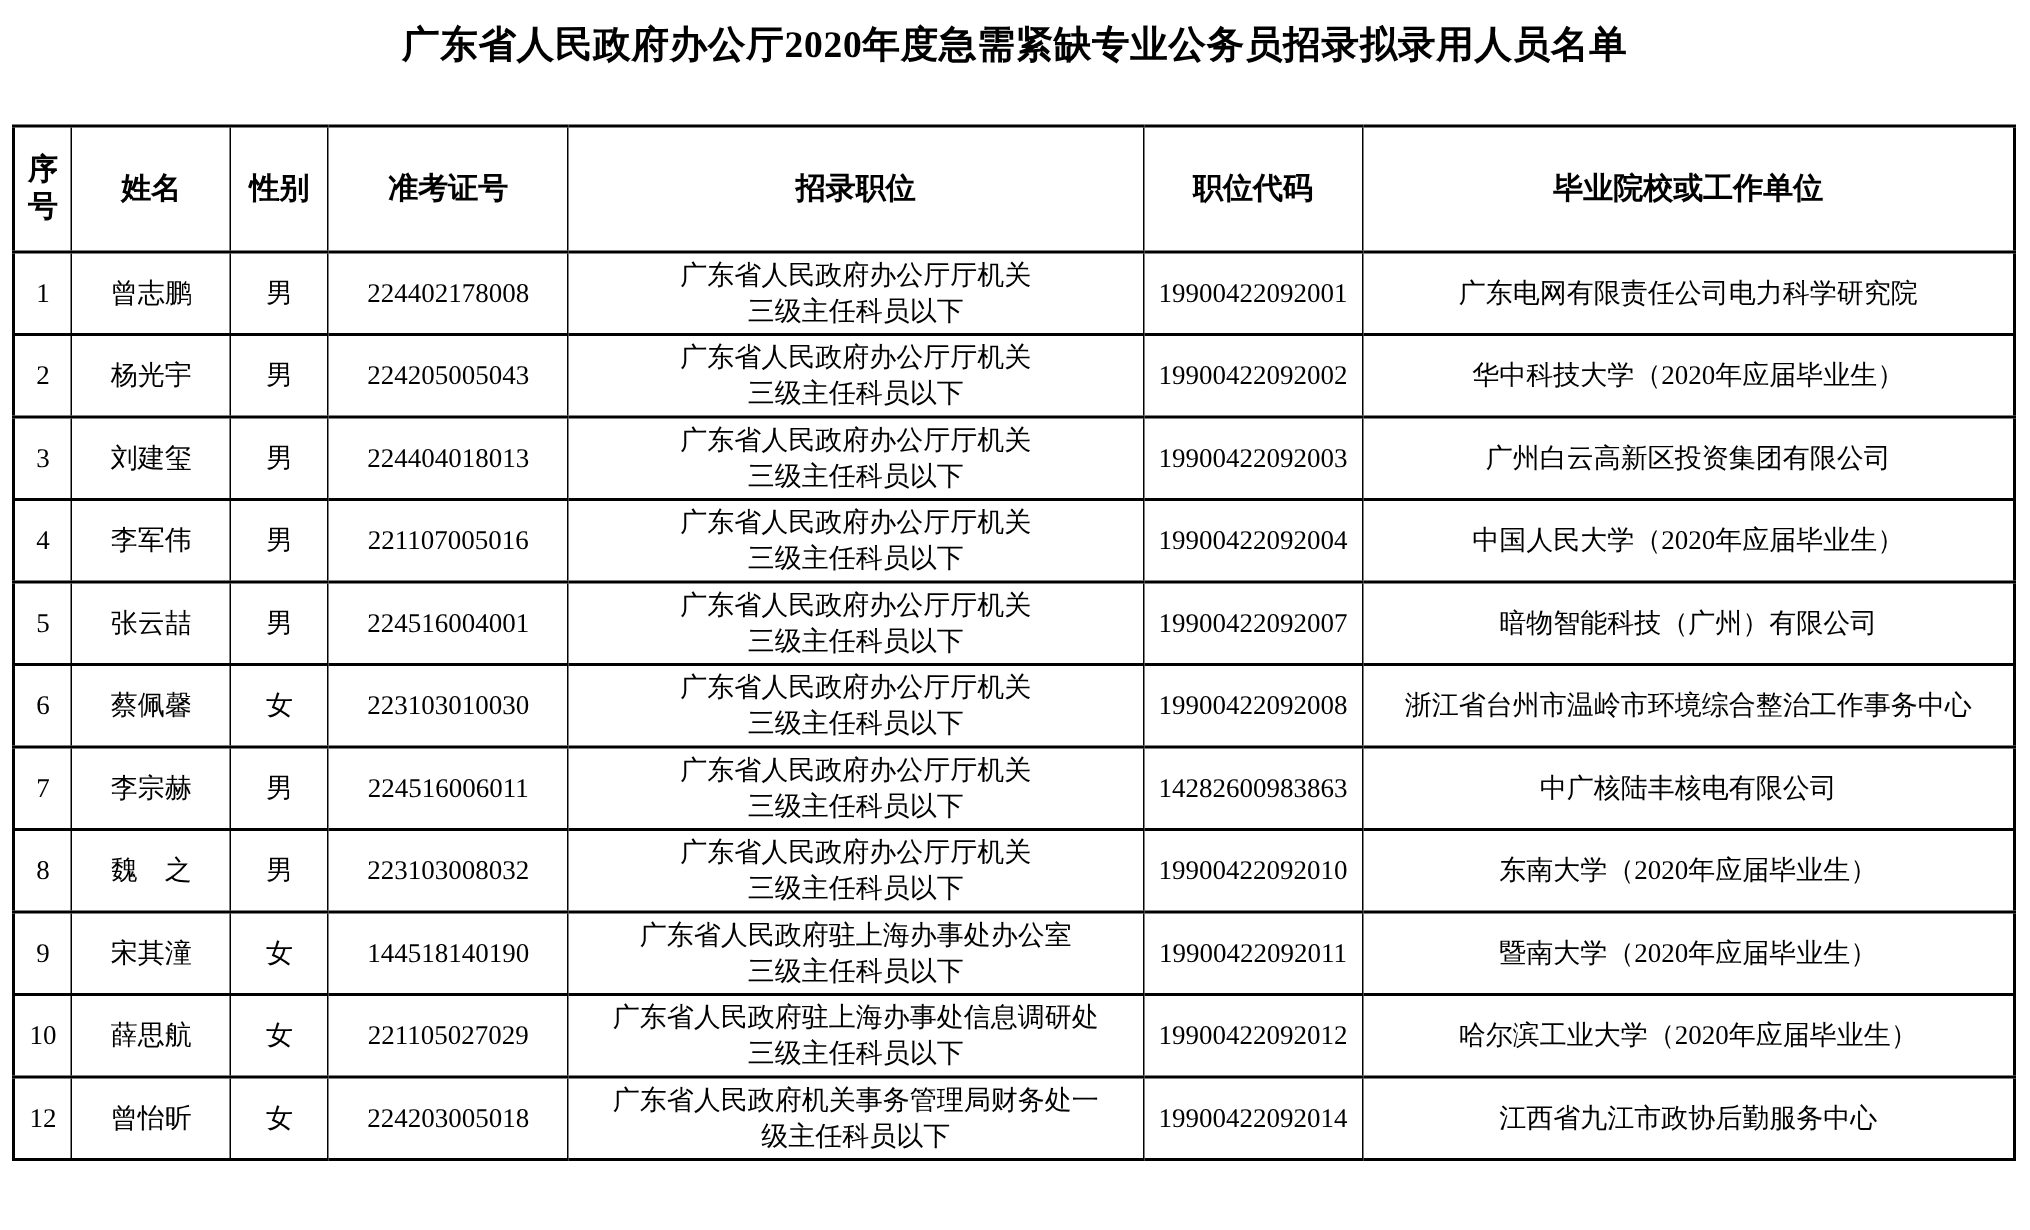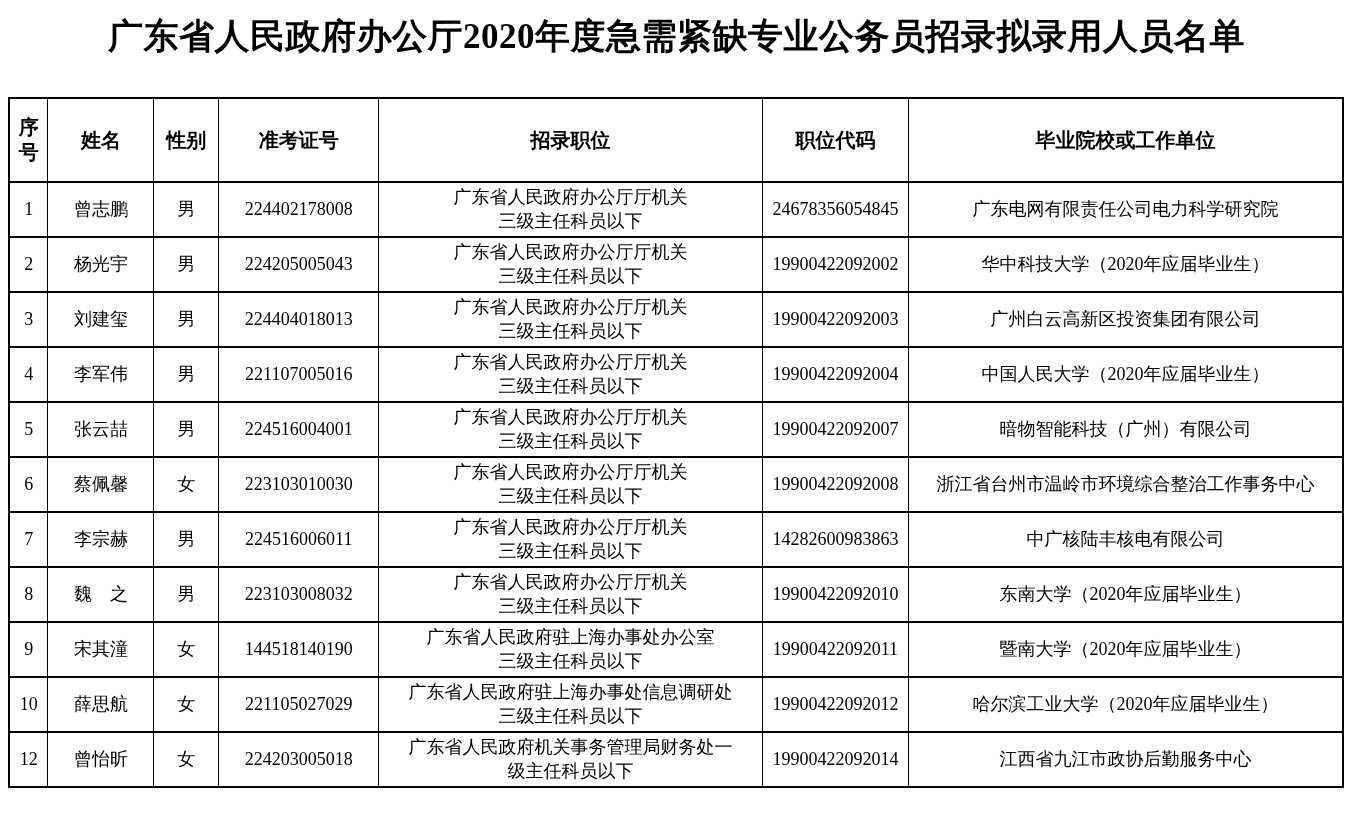--- a/index.html
+++ b/index.html
@@ -10,21 +10,21 @@
     font-family: "Liberation Serif", "DejaVu Serif", serif;
   }
   .page {
     width: 1353px;
     height: 820px;
     background: #ffffff;
     overflow: hidden;
   }
   .page-title {
     text-align: center;
-    font-size: 35px;
+    font-size: 25px;
     font-weight: bold;
     margin: 0;
     padding-top: 13px;
     letter-spacing: 0.5px;
     white-space: nowrap;
   }
   table.roster {
     border-collapse: collapse;
     table-layout: fixed;
     width: 1336px;
@@ -90,21 +90,21 @@
 
       <tr>
         <td>1</td>
         <td>曾志鹏</td>
         <td>男</td>
         <td class="num">224402178008</td>
         <td class="pos">
           <div>广东省人民政府办公厅厅机关</div>
           <div>三级主任科员以下</div>
         </td>
-        <td class="num">24678356054845</td>
+        <td class="num">19900422092001</td>
         <td>广东电网有限责任公司电力科学研究院</td>
       </tr>
 
       <tr>
         <td>2</td>
         <td>杨光宇</td>
         <td>男</td>
         <td class="num">224205005043</td>
         <td class="pos">
           <div>广东省人民政府办公厅厅机关</div>

